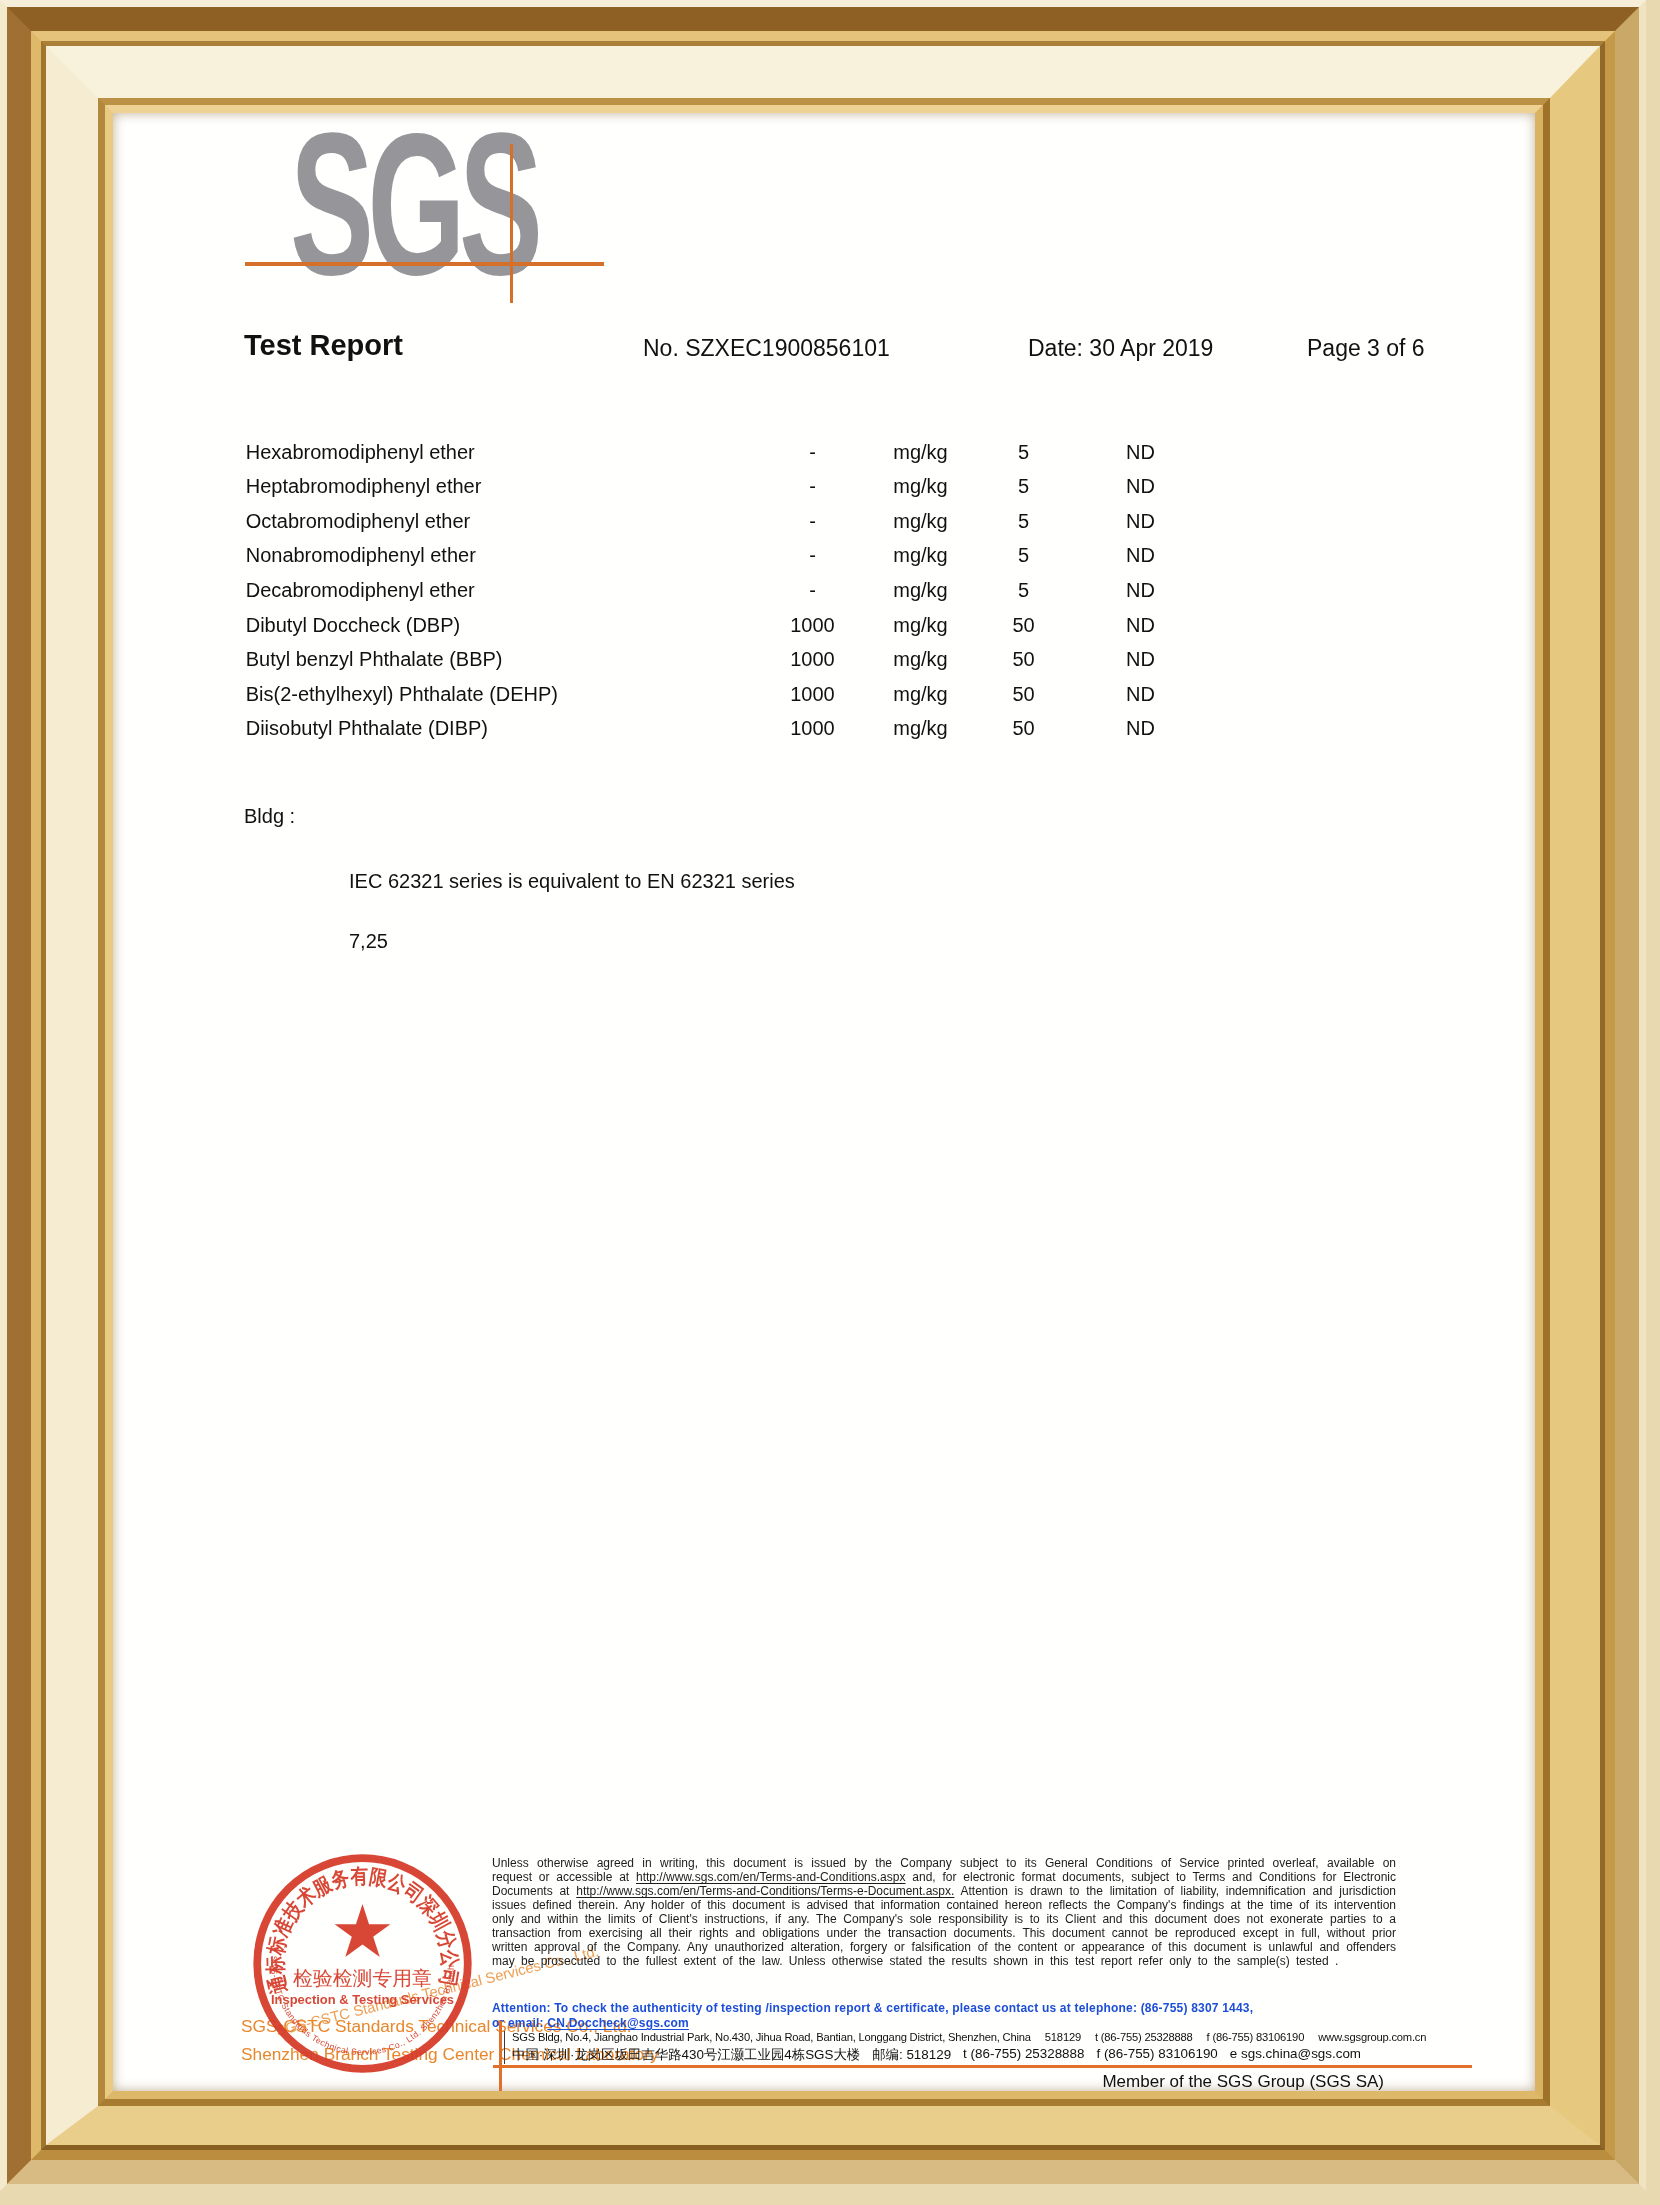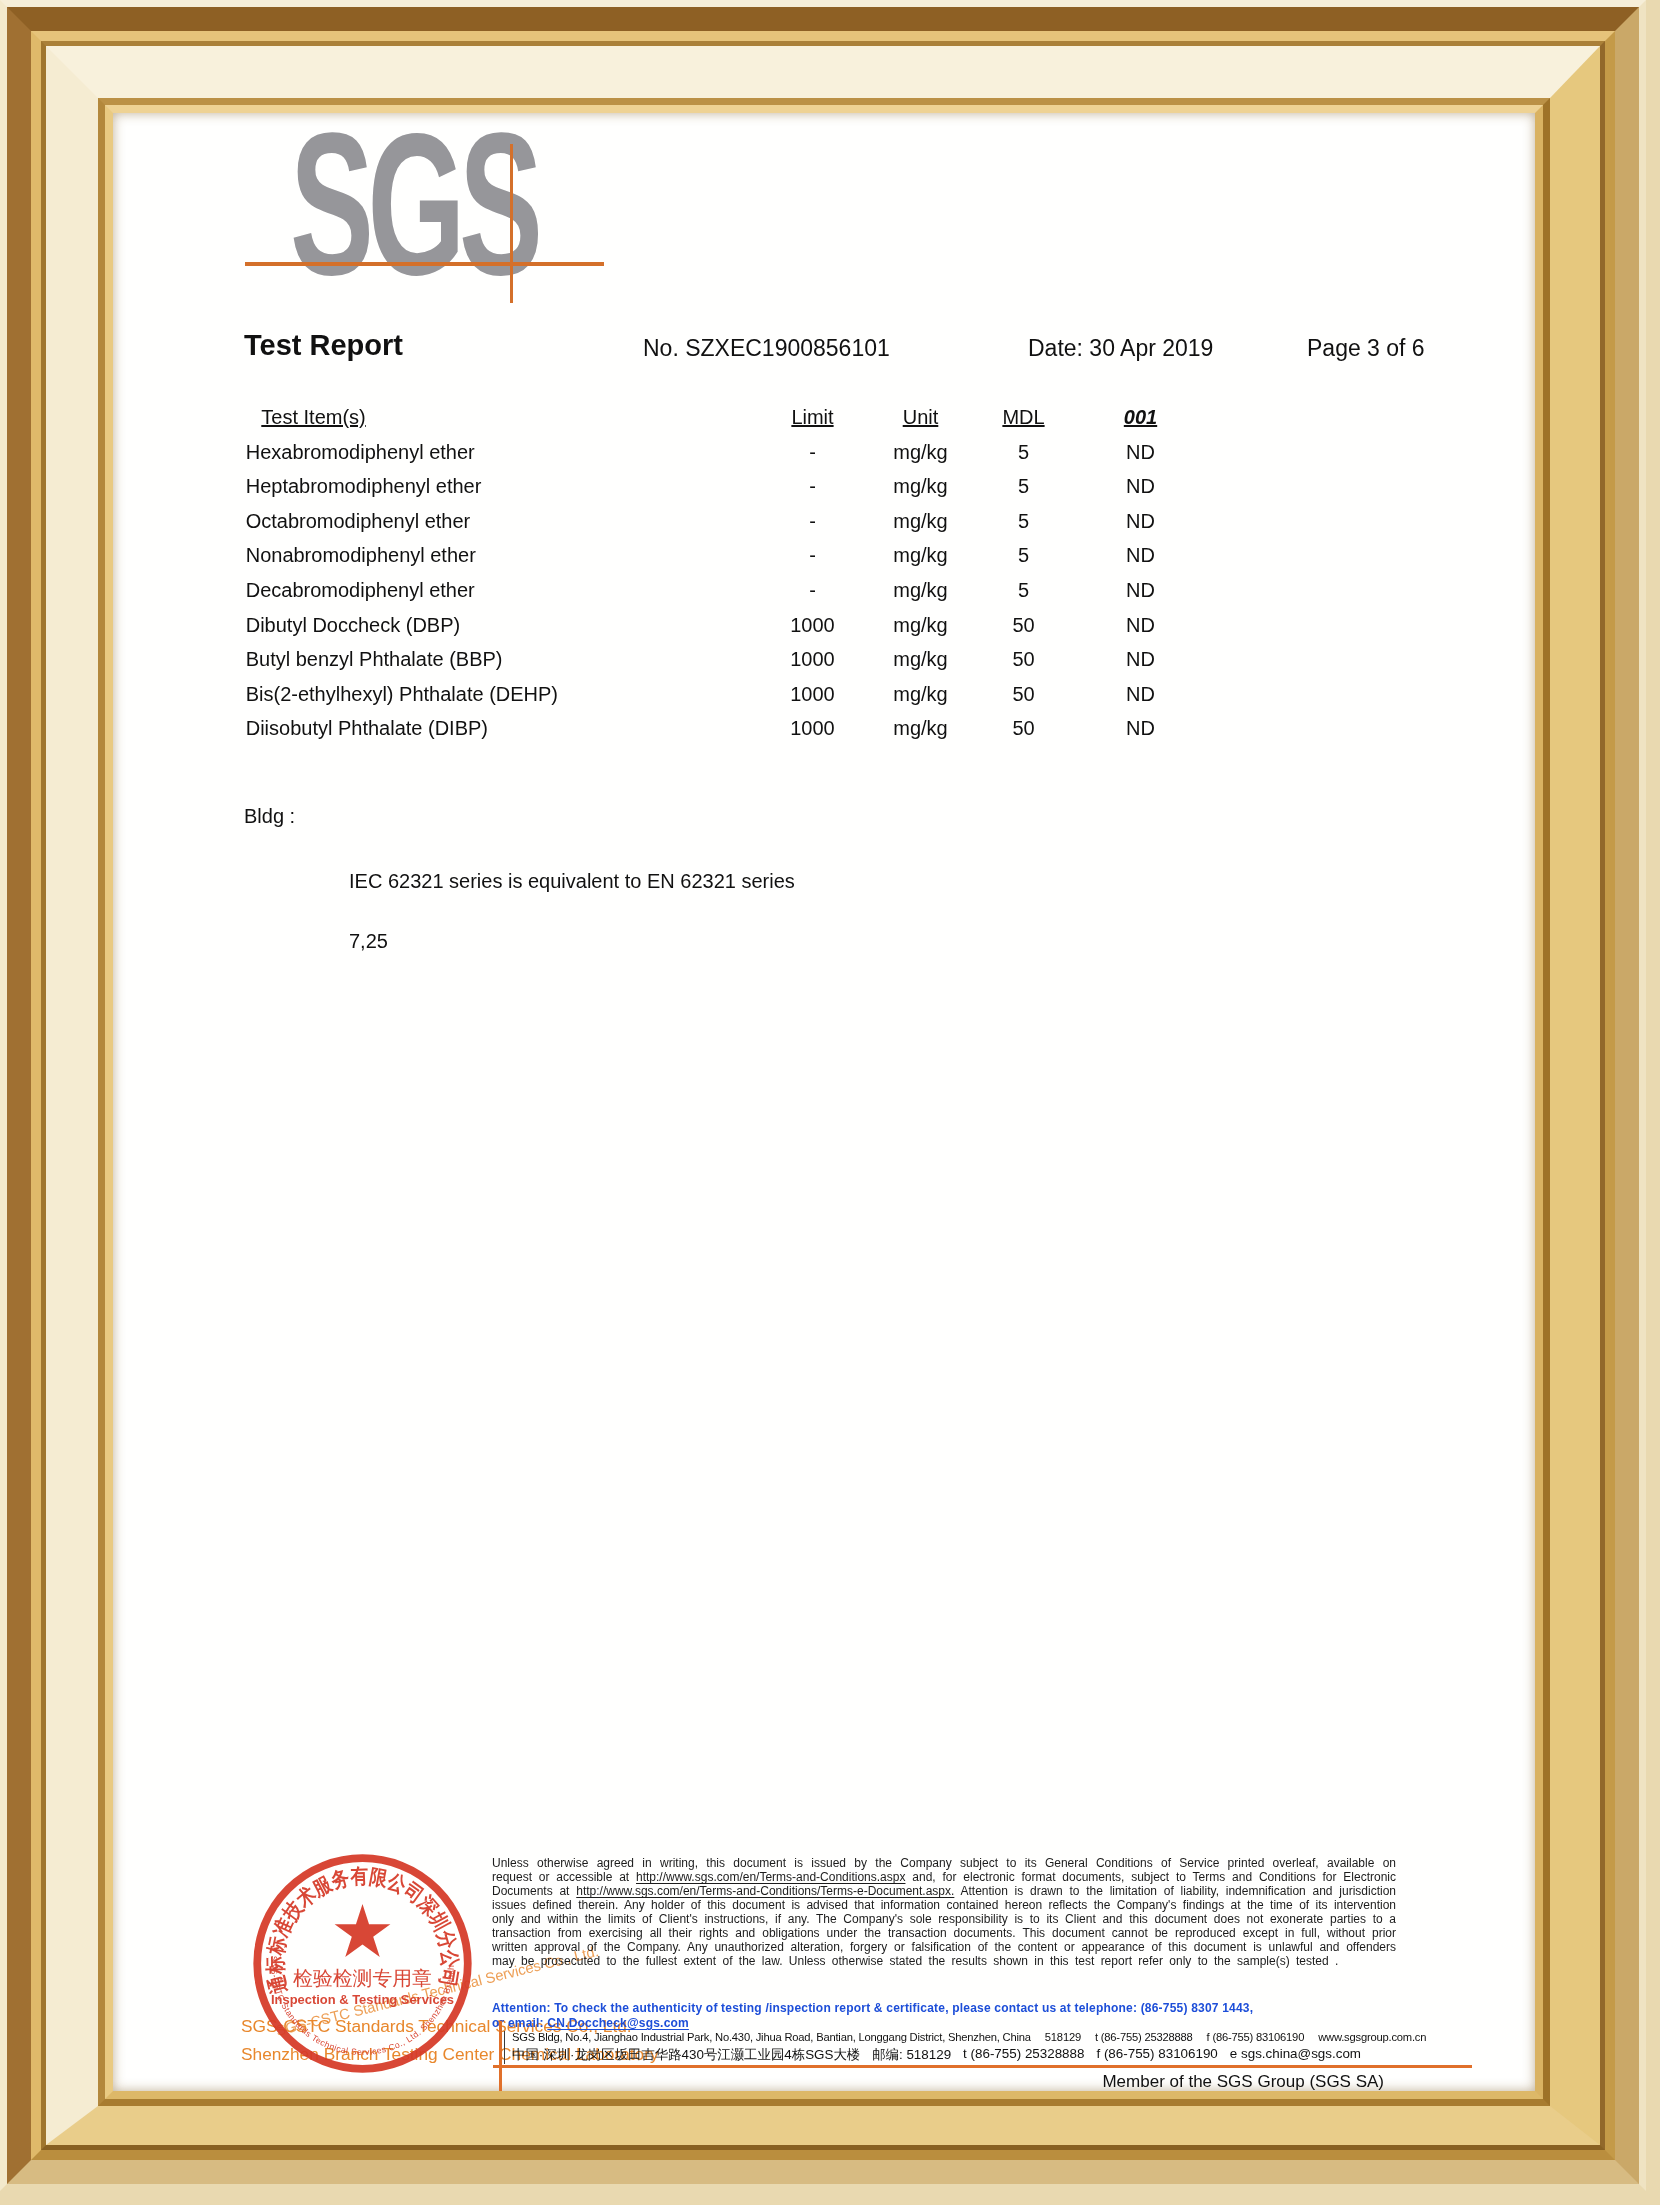--- a/index.html
+++ b/index.html
@@ -87,27 +87,20 @@
         <div class="logo-text">SGS</div>
         <div class="logo-hline"></div>
         <div class="logo-vline"></div>
 
         <div class="title">Test Report</div>
         <div class="report-no">No. SZXEC1900856101</div>
         <div class="date">Date: 30 Apr 2019</div>
         <div class="page">Page 3 of 6</div>
 
         <div class="tbl">
-          <div class="trow thead" style="top:0">
-            <span class="cell c-item">Test Item(s)</span>
-            <span class="cell c-limit">Limit</span>
-            <span class="cell c-unit">Unit</span>
-            <span class="cell c-mdl">MDL</span>
-            <span class="cell c-res">001</span>
-          </div>
 
           <div class="trow" style="top:35px">
             <span class="cell c-item">Hexabromodiphenyl ether</span>
             <span class="cell c-limit">-</span>
             <span class="cell c-unit">mg/kg</span>
             <span class="cell c-mdl">5</span>
             <span class="cell c-res">ND</span>
           </div>
           <div class="trow" style="top:69px">
             <span class="cell c-item">Heptabromodiphenyl ether</span>

